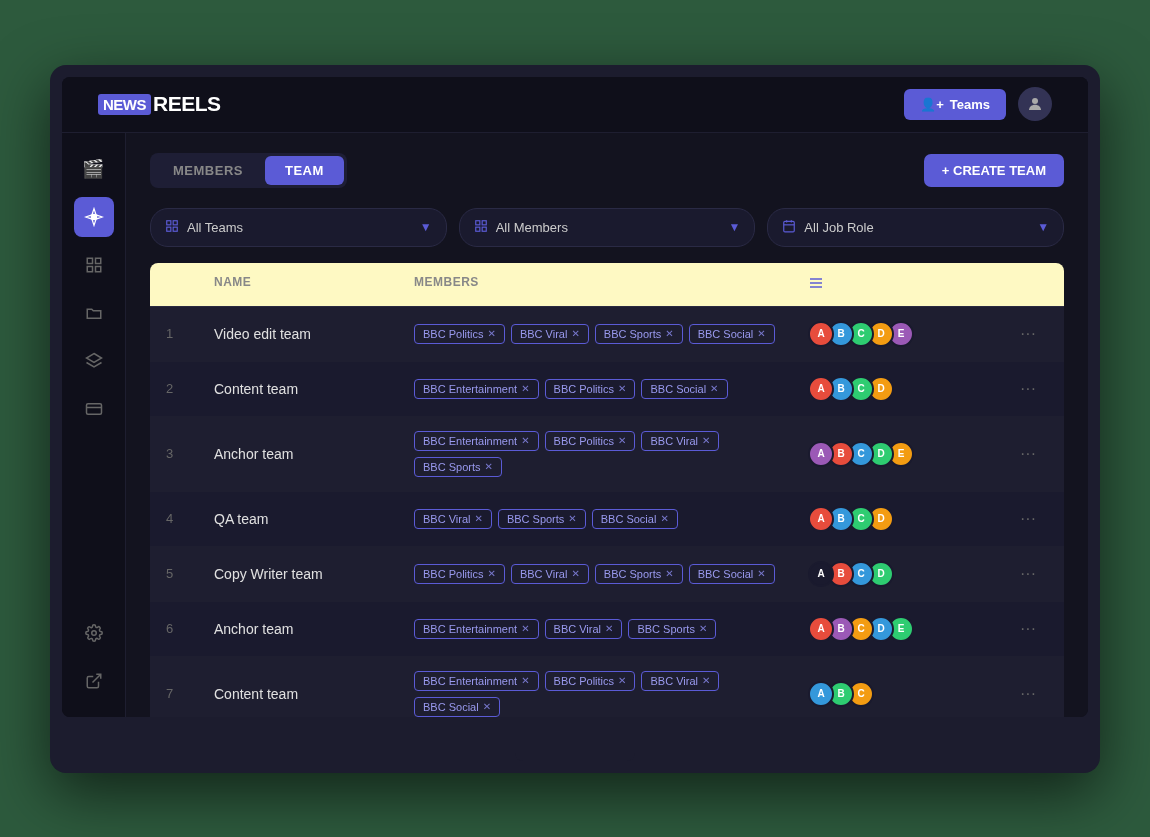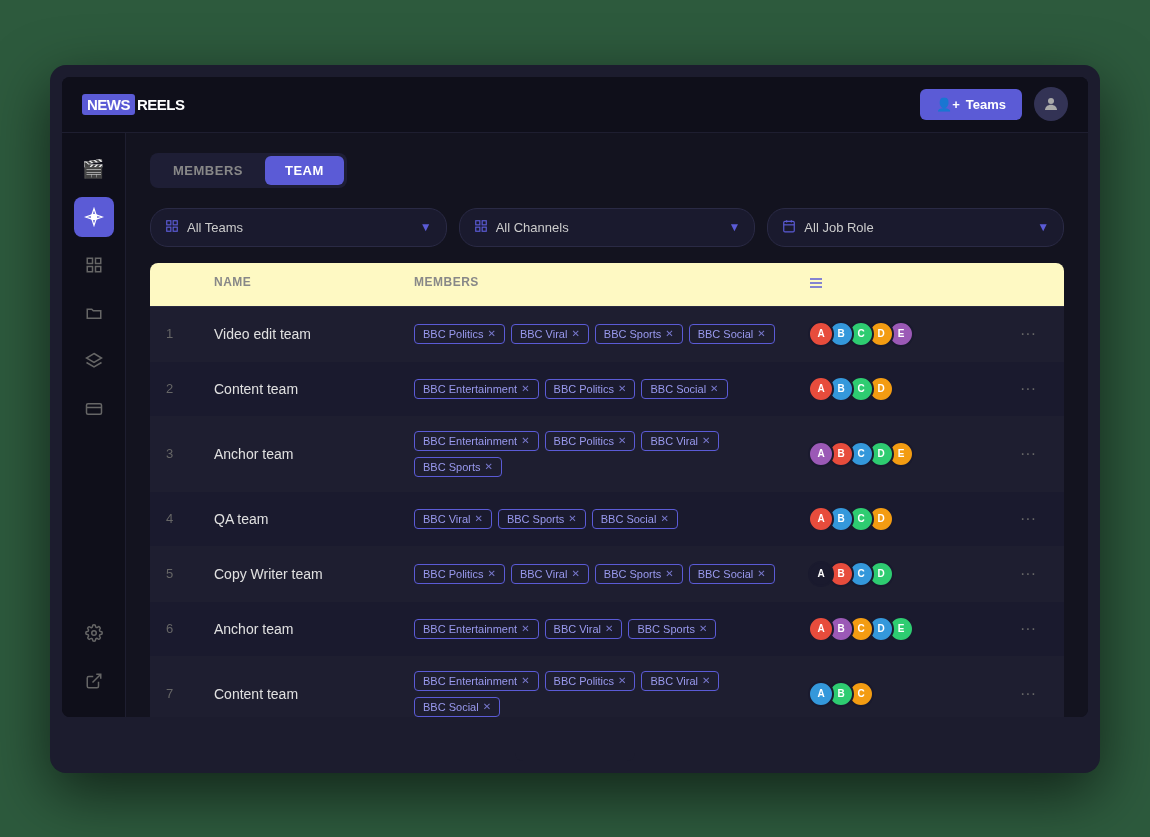--- a/index.html
+++ b/index.html
@@ -27,21 +27,21 @@
       overflow: hidden;
       min-height: 640px;
     }
 
     
     .topnav {
       background: #0f0f1a;
       display: flex;
       align-items: center;
       justify-content: space-between;
-      padding: 0 20px;
+      padding: 0 36px;
       height: 56px;
       border-bottom: 1px solid #1e1e30;
     }
 
     .logo {
       display: flex;
       align-items: center;
       gap: 2px;
       font-weight: 900;
       font-size: 18px;
@@ -50,21 +50,21 @@
     .logo-news {
       background: #5b5bd6;
       color: white;
       padding: 2px 5px;
       border-radius: 3px;
       font-size: 15px;
       font-weight: 800;
     }
     .logo-reels {
       color: white;
-      font-size: 15px;
+      font-size: 21px;
       font-weight: 800;
     }
 
     .topnav-right {
       display: flex;
       align-items: center;
       gap: 12px;
     }
 
     .btn-export {
@@ -456,20 +456,21 @@
 
       <div class="main-content">
 
         <div class="page-header">
 
           <div class="tab-group">
             <button class="tab-btn inactive">MEMBERS</button>
             <button class="tab-btn active">TEAM</button>
           </div>
 
+          <button class="btn-create">+ CREATE TEAM</button>
         </div>
 
         <div class="filters-row">
           <div class="filter-dropdown">
             <div class="filter-dropdown-left">
               <span class="filter-icon">
                 <svg width="14" height="14" viewBox="0 0 24 24" fill="none" stroke="#5b5bd6" stroke-width="2">
                     <rect x="3" y="3" width="7" height="7"></rect>
                     <rect x="14" y="3" width="7" height="7"></rect>
                     <rect x="3" y="14" width="7" height="7"></rect>
@@ -484,21 +485,21 @@
           <div class="filter-dropdown">
             <div class="filter-dropdown-left">
               <span class="filter-icon">
                 <svg width="14" height="14" viewBox="0 0 24 24" fill="none" stroke="#5b5bd6" stroke-width="2">
                     <rect x="3" y="3" width="7" height="7"></rect>
                     <rect x="14" y="3" width="7" height="7"></rect>
                     <rect x="3" y="14" width="7" height="7"></rect>
                     <rect x="14" y="14" width="7" height="7"></rect>
                   </svg>
               </span>
-              <span>All Channels</span>
+              <span>All Members</span>
             </div>
             <span class="chevron">▼</span>
           </div>
 
           <div class="filter-dropdown">
             <div class="filter-dropdown-left">
               <span class="filter-calendar-icon">
                 <svg width="14" height="14" viewBox="0 0 24 24" fill="none" stroke="#5b5bd6" stroke-width="2">
                     <rect x="3" y="4" width="18" height="18" rx="2"></rect>
                     <line x1="16" y1="2" x2="16" y2="6"></line>

